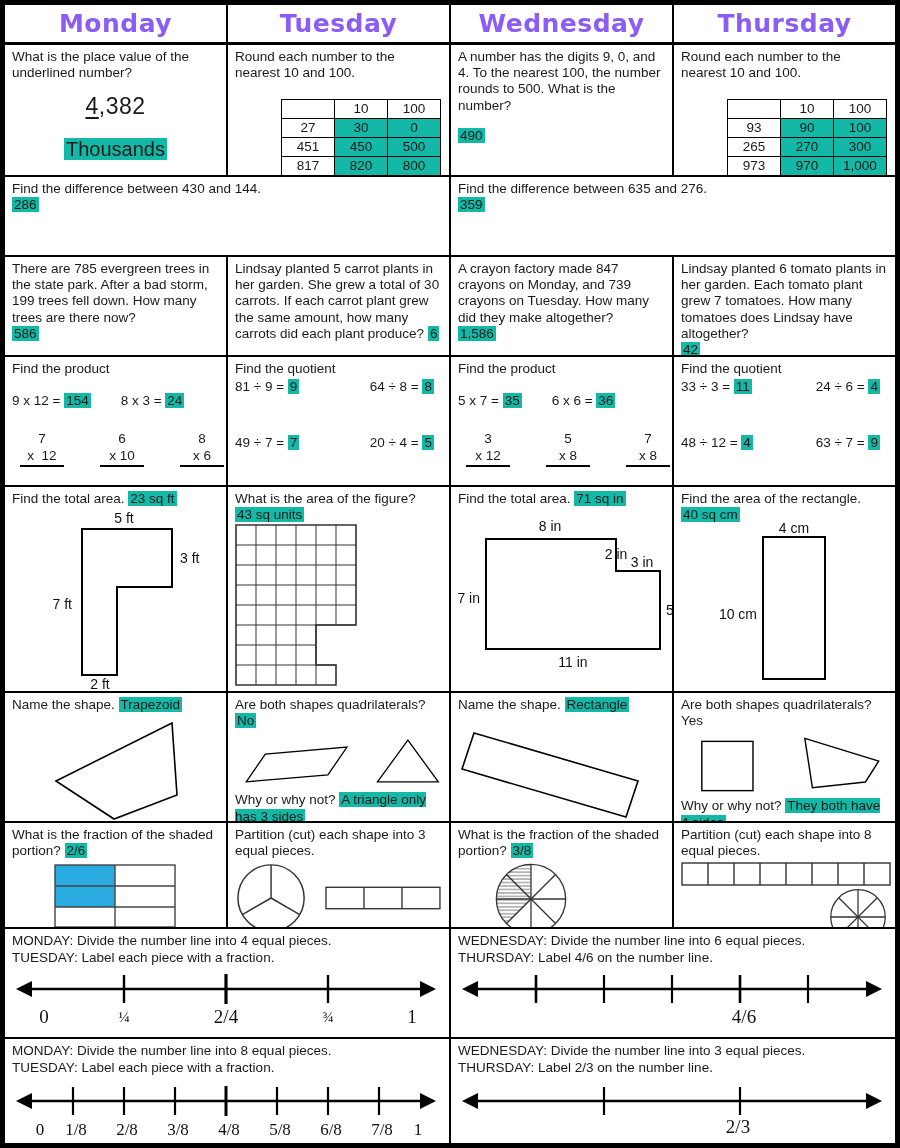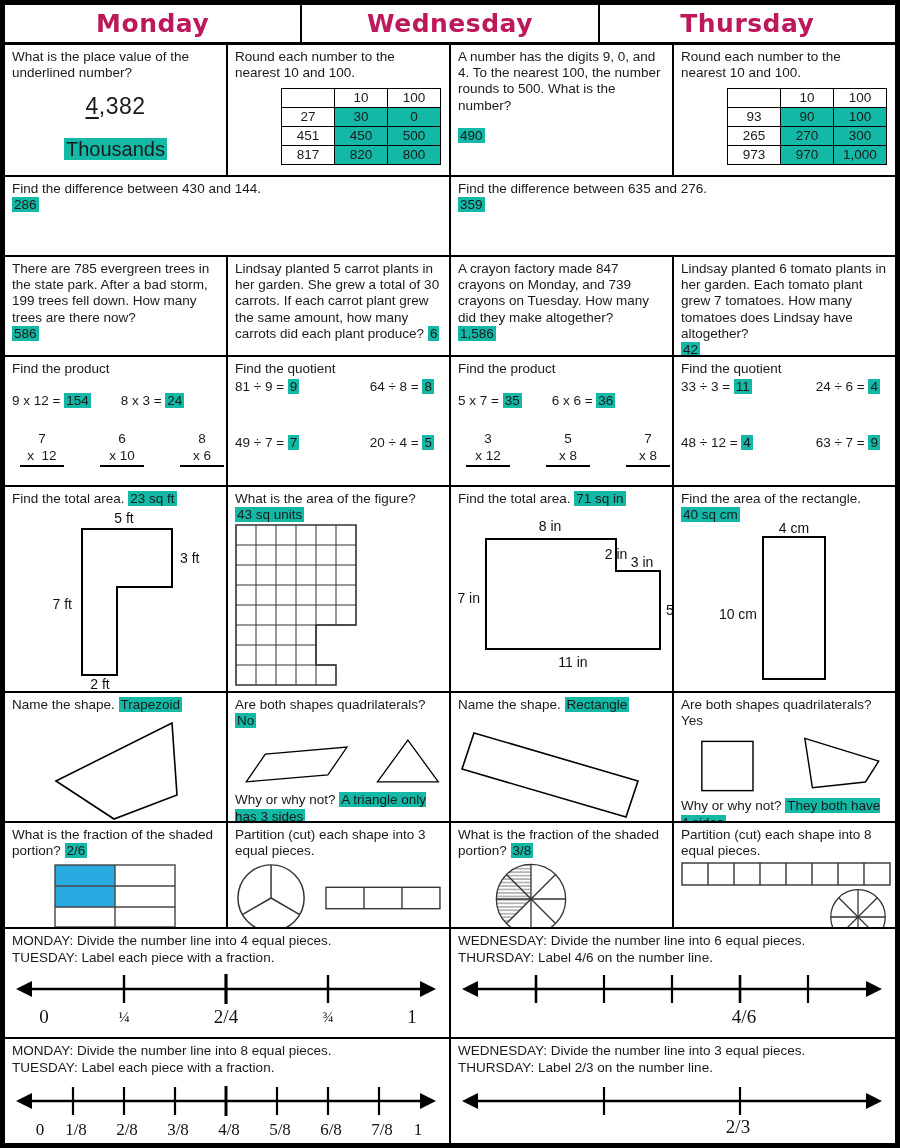--- a/index.html
+++ b/index.html
@@ -5,29 +5,29 @@
   html,body{margin:0;padding:0;background:#fff;}
   .sheet{width:900px;height:1148px;box-sizing:border-box;border:5px solid #000;background:#fff;
          font-family:"Liberation Sans",sans-serif;font-size:13.5px;line-height:1.2;color:#1a1a1a;
          display:flex;flex-direction:column;}
   .row{display:flex;border-bottom:2px solid #000;box-sizing:border-box;flex:0 0 auto;overflow:hidden;}
   .row:last-child{border-bottom:none;}
   .cell{flex:1 1 0;border-right:2px solid #000;padding:4px 7px;box-sizing:border-box;position:relative;overflow:hidden;}
   .cell:last-child{border-right:none;}
   .h-hdr{height:40px;border-bottom:3px solid #000;}
   .h-hdr .cell{display:flex;align-items:center;justify-content:center;padding:0;}
-  .day{font-family:"DejaVu Sans",sans-serif;font-weight:900;font-size:25px;letter-spacing:.5px;color:#be185d;}
+  .day{font-family:"DejaVu Sans",sans-serif;font-weight:900;font-size:25px;letter-spacing:.5px;color:#8b5cf6;}
   .h-r1{height:132px}.h-r2{height:80px}.h-r3{height:100px}.h-r4{height:130px}
   .h-r5{height:206px}.h-r6{height:130px}.h-r7{height:106px}.h-b1{height:110px}.h-b2{height:104px}
   .hl{background:#14b8a6;padding:0 2px;}
   .q{color:#1a1a1a;}
   .bignum{font-size:23px;text-align:center;margin-top:12px;letter-spacing:.5px;}
   .u{text-decoration:underline;text-decoration-thickness:2px;text-underline-offset:3px;}
   .thous{text-align:center;font-size:20px;margin-top:16px;}
-  .rtable{border-collapse:collapse;margin:7px 0 0 46px;font-size:13.5px;}
+  .rtable{border-collapse:collapse;margin:18px 0 0 46px;font-size:13.5px;}
   .rtable td{border:1px solid #000;min-width:44px;height:18px;text-align:center;padding:0 4px;}
   .eq-row{display:flex;gap:30px;margin-top:16px;}
   .eqpair{white-space:pre;}
   .vrow{display:flex;gap:36px;margin-top:22px;margin-left:8px;}
   .vmul{text-align:center;min-width:44px;}
   .vmul .m{border-bottom:2px solid #000;padding:0 3px 1px 3px;white-space:pre;}
   .vmul .a{margin-top:18px;text-align:center;}
   .dline{display:flex;justify-content:space-between;padding-right:8px;margin-top:2px;white-space:pre;}
   .dline2{margin-top:40px;}
   .figwrap{text-align:center;}
@@ -40,20 +40,23 @@
   .bandtext{line-height:1.25;}
 </style>
 </head>
 <body>
 
 <div class="sheet">
 
   <div class="row h-hdr">
     <div class="cell">
         <span class="day">Monday</span>
+      </div>
+    <div class="cell">
+        <span class="day">Tuesday</span>
       </div>
     <div class="cell">
         <span class="day">Wednesday</span>
       </div>
     <div class="cell">
         <span class="day">Thursday</span>
       </div>
   </div>
 
   <div class="row h-r1">

